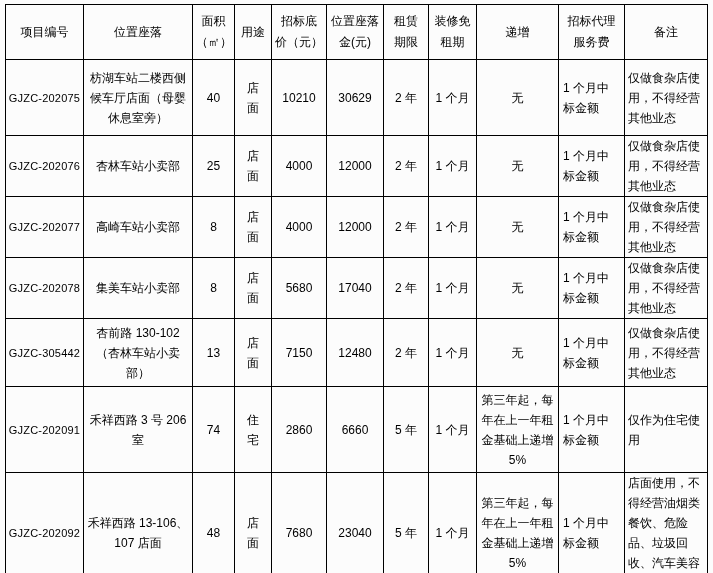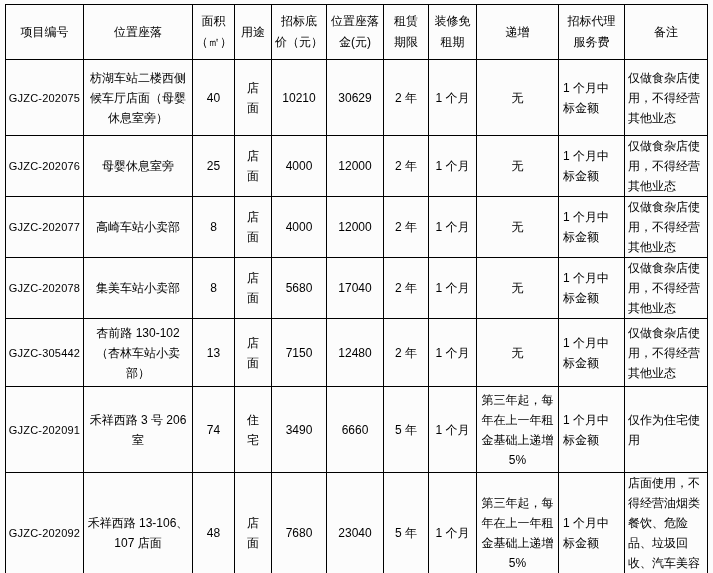--- a/index.html
+++ b/index.html
@@ -100,21 +100,21 @@
       <td>10210</td>
       <td>30629</td>
       <td>2 年</td>
       <td>1 个月</td>
       <td>无</td>
       <td class="agency-cell">1 个月中标金额</td>
       <td class="remark-cell">仅做食杂店使用，不得经营其他业态</td>
     </tr>
     <tr style="height:58px">
       <td class="id-cell">GJZC-202076</td>
-      <td>母婴休息室旁</td>
+      <td>杏林车站小卖部</td>
       <td>25</td>
       <td class="use-cell">店面</td>
       <td>4000</td>
       <td>12000</td>
       <td>2 年</td>
       <td>1 个月</td>
       <td>无</td>
       <td class="agency-cell">1 个月中标金额</td>
       <td class="remark-cell">仅做食杂店使用，不得经营其他业态</td>
     </tr>
@@ -155,21 +155,21 @@
       <td>1 个月</td>
       <td>无</td>
       <td class="agency-cell">1 个月中标金额</td>
       <td class="remark-cell">仅做食杂店使用，不得经营其他业态</td>
     </tr>
     <tr style="height:86px">
       <td class="id-cell">GJZC-202091</td>
       <td>禾祥西路 3 号 206 室</td>
       <td>74</td>
       <td class="use-cell">住宅</td>
-      <td>3490</td>
+      <td>2860</td>
       <td>6660</td>
       <td>5 年</td>
       <td>1 个月</td>
       <td>第三年起，每年在上一年租金基础上递增5%</td>
       <td class="agency-cell">1 个月中标金额</td>
       <td class="remark-cell">仅作为住宅使用</td>
     </tr>
     <tr style="height:104px">
       <td class="id-cell">GJZC-202092</td>
       <td>禾祥西路 13-106、107 店面</td>

